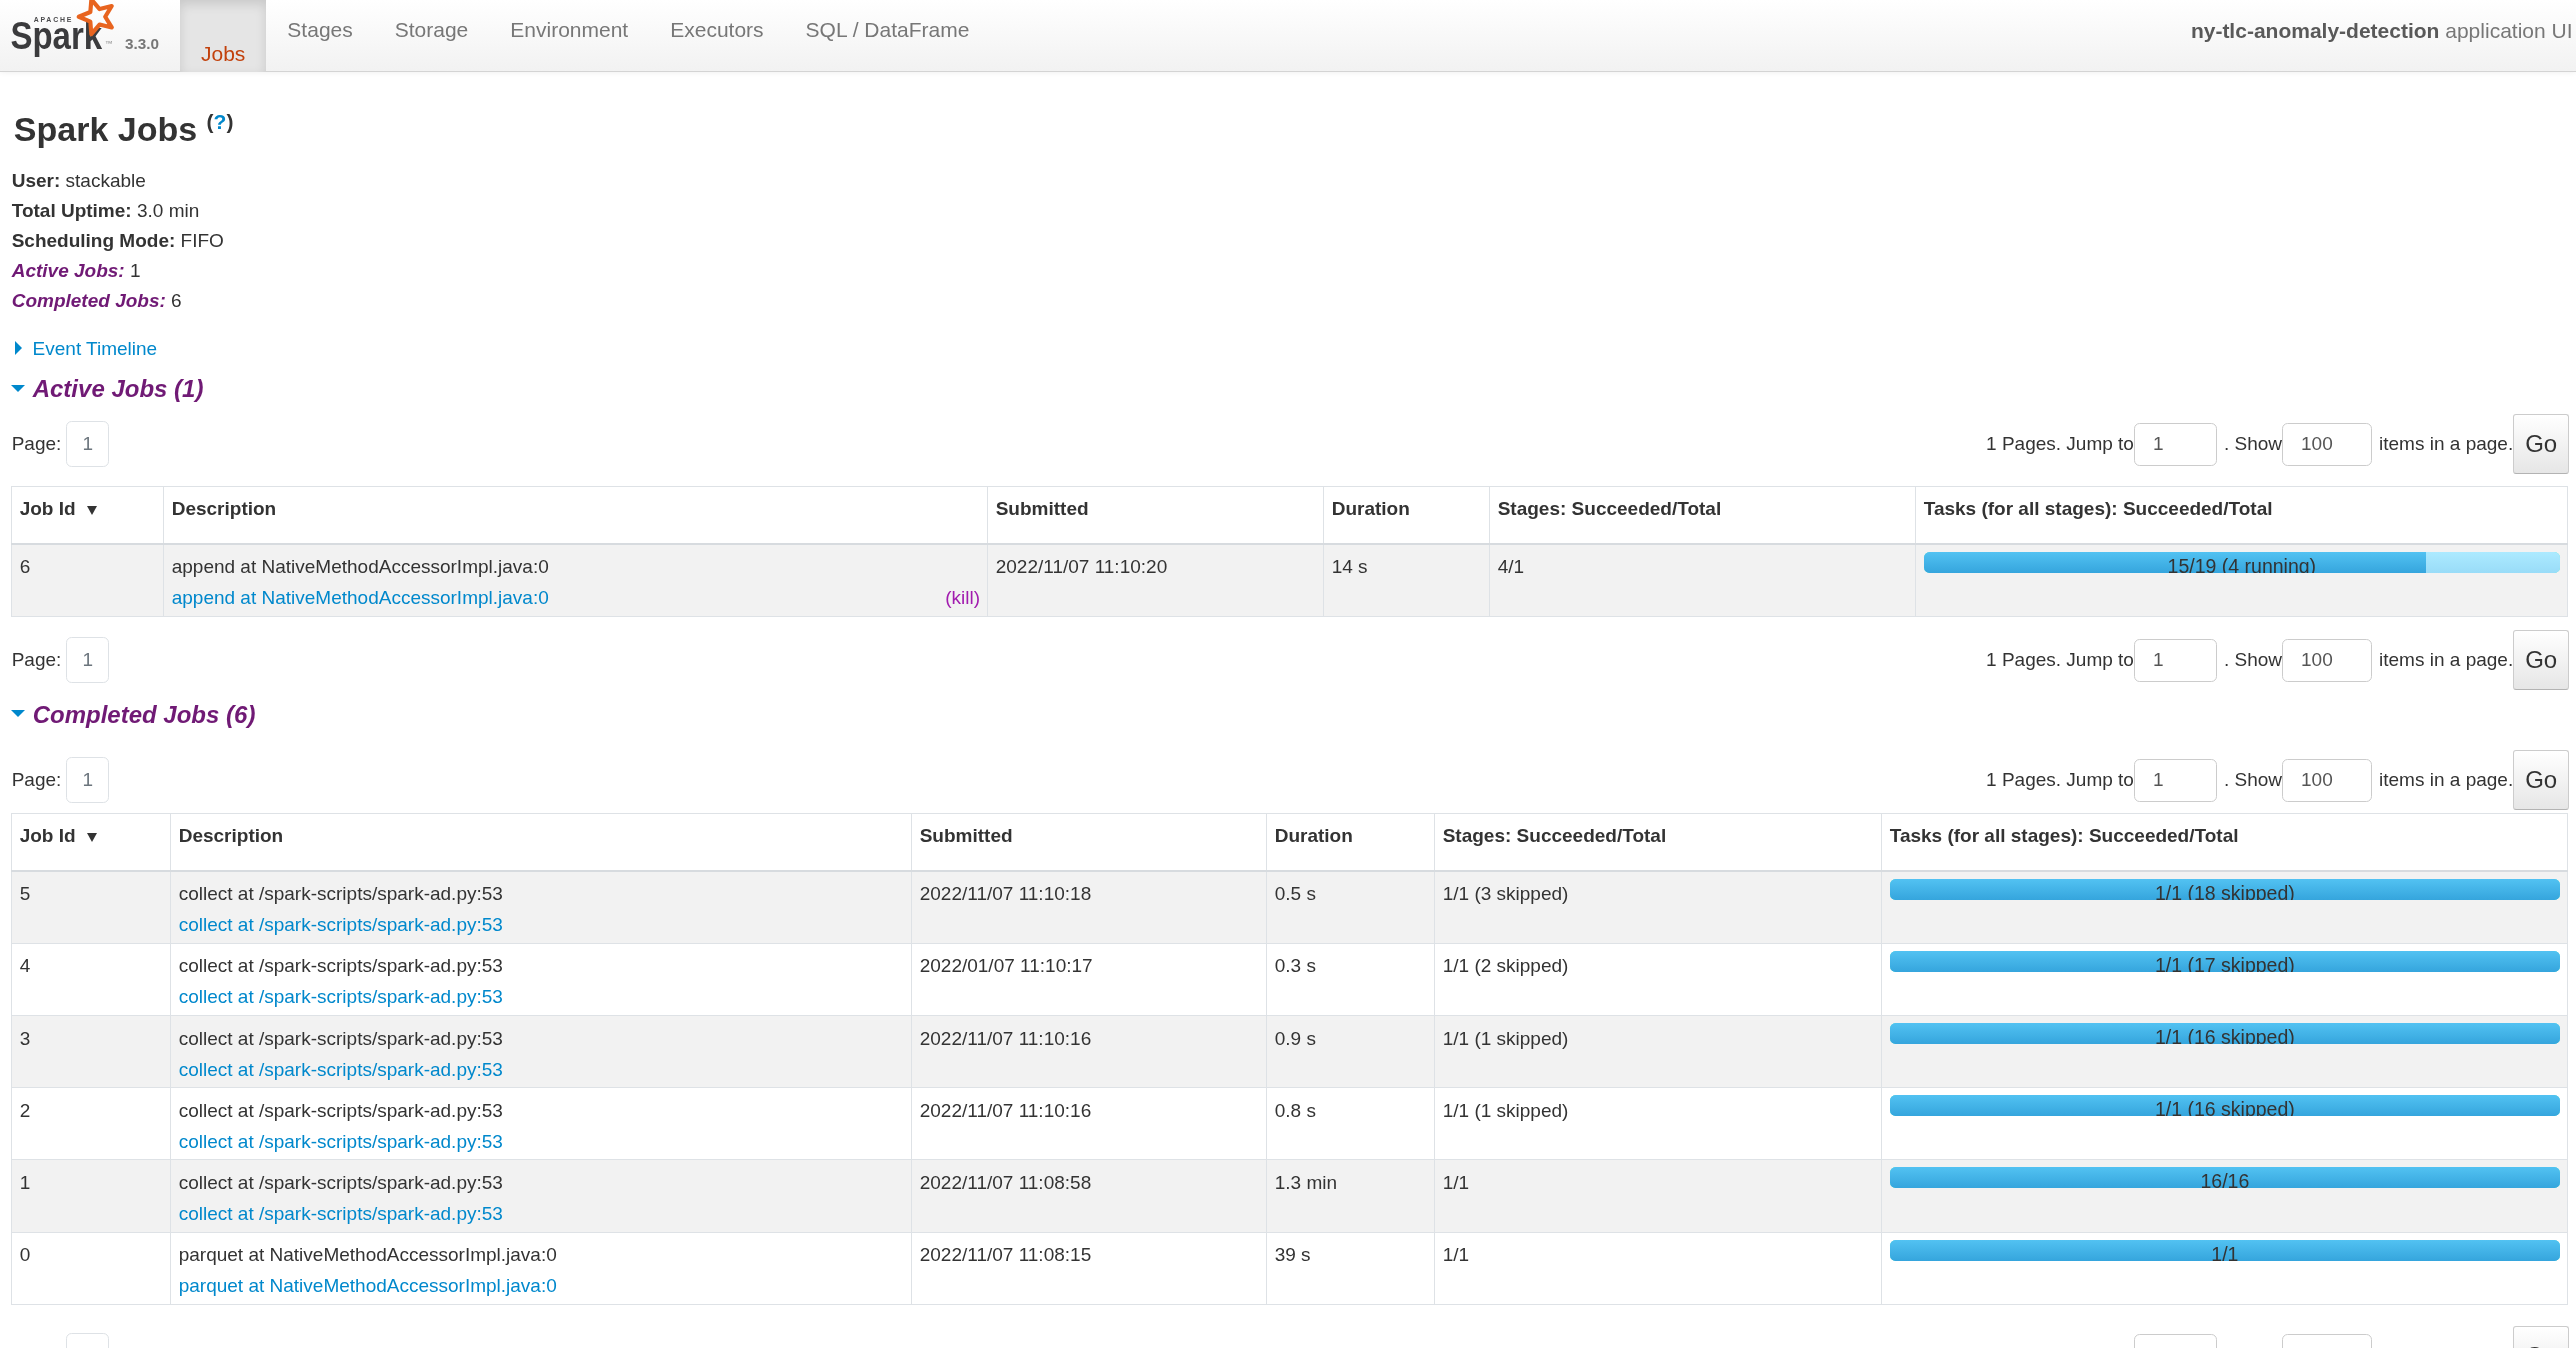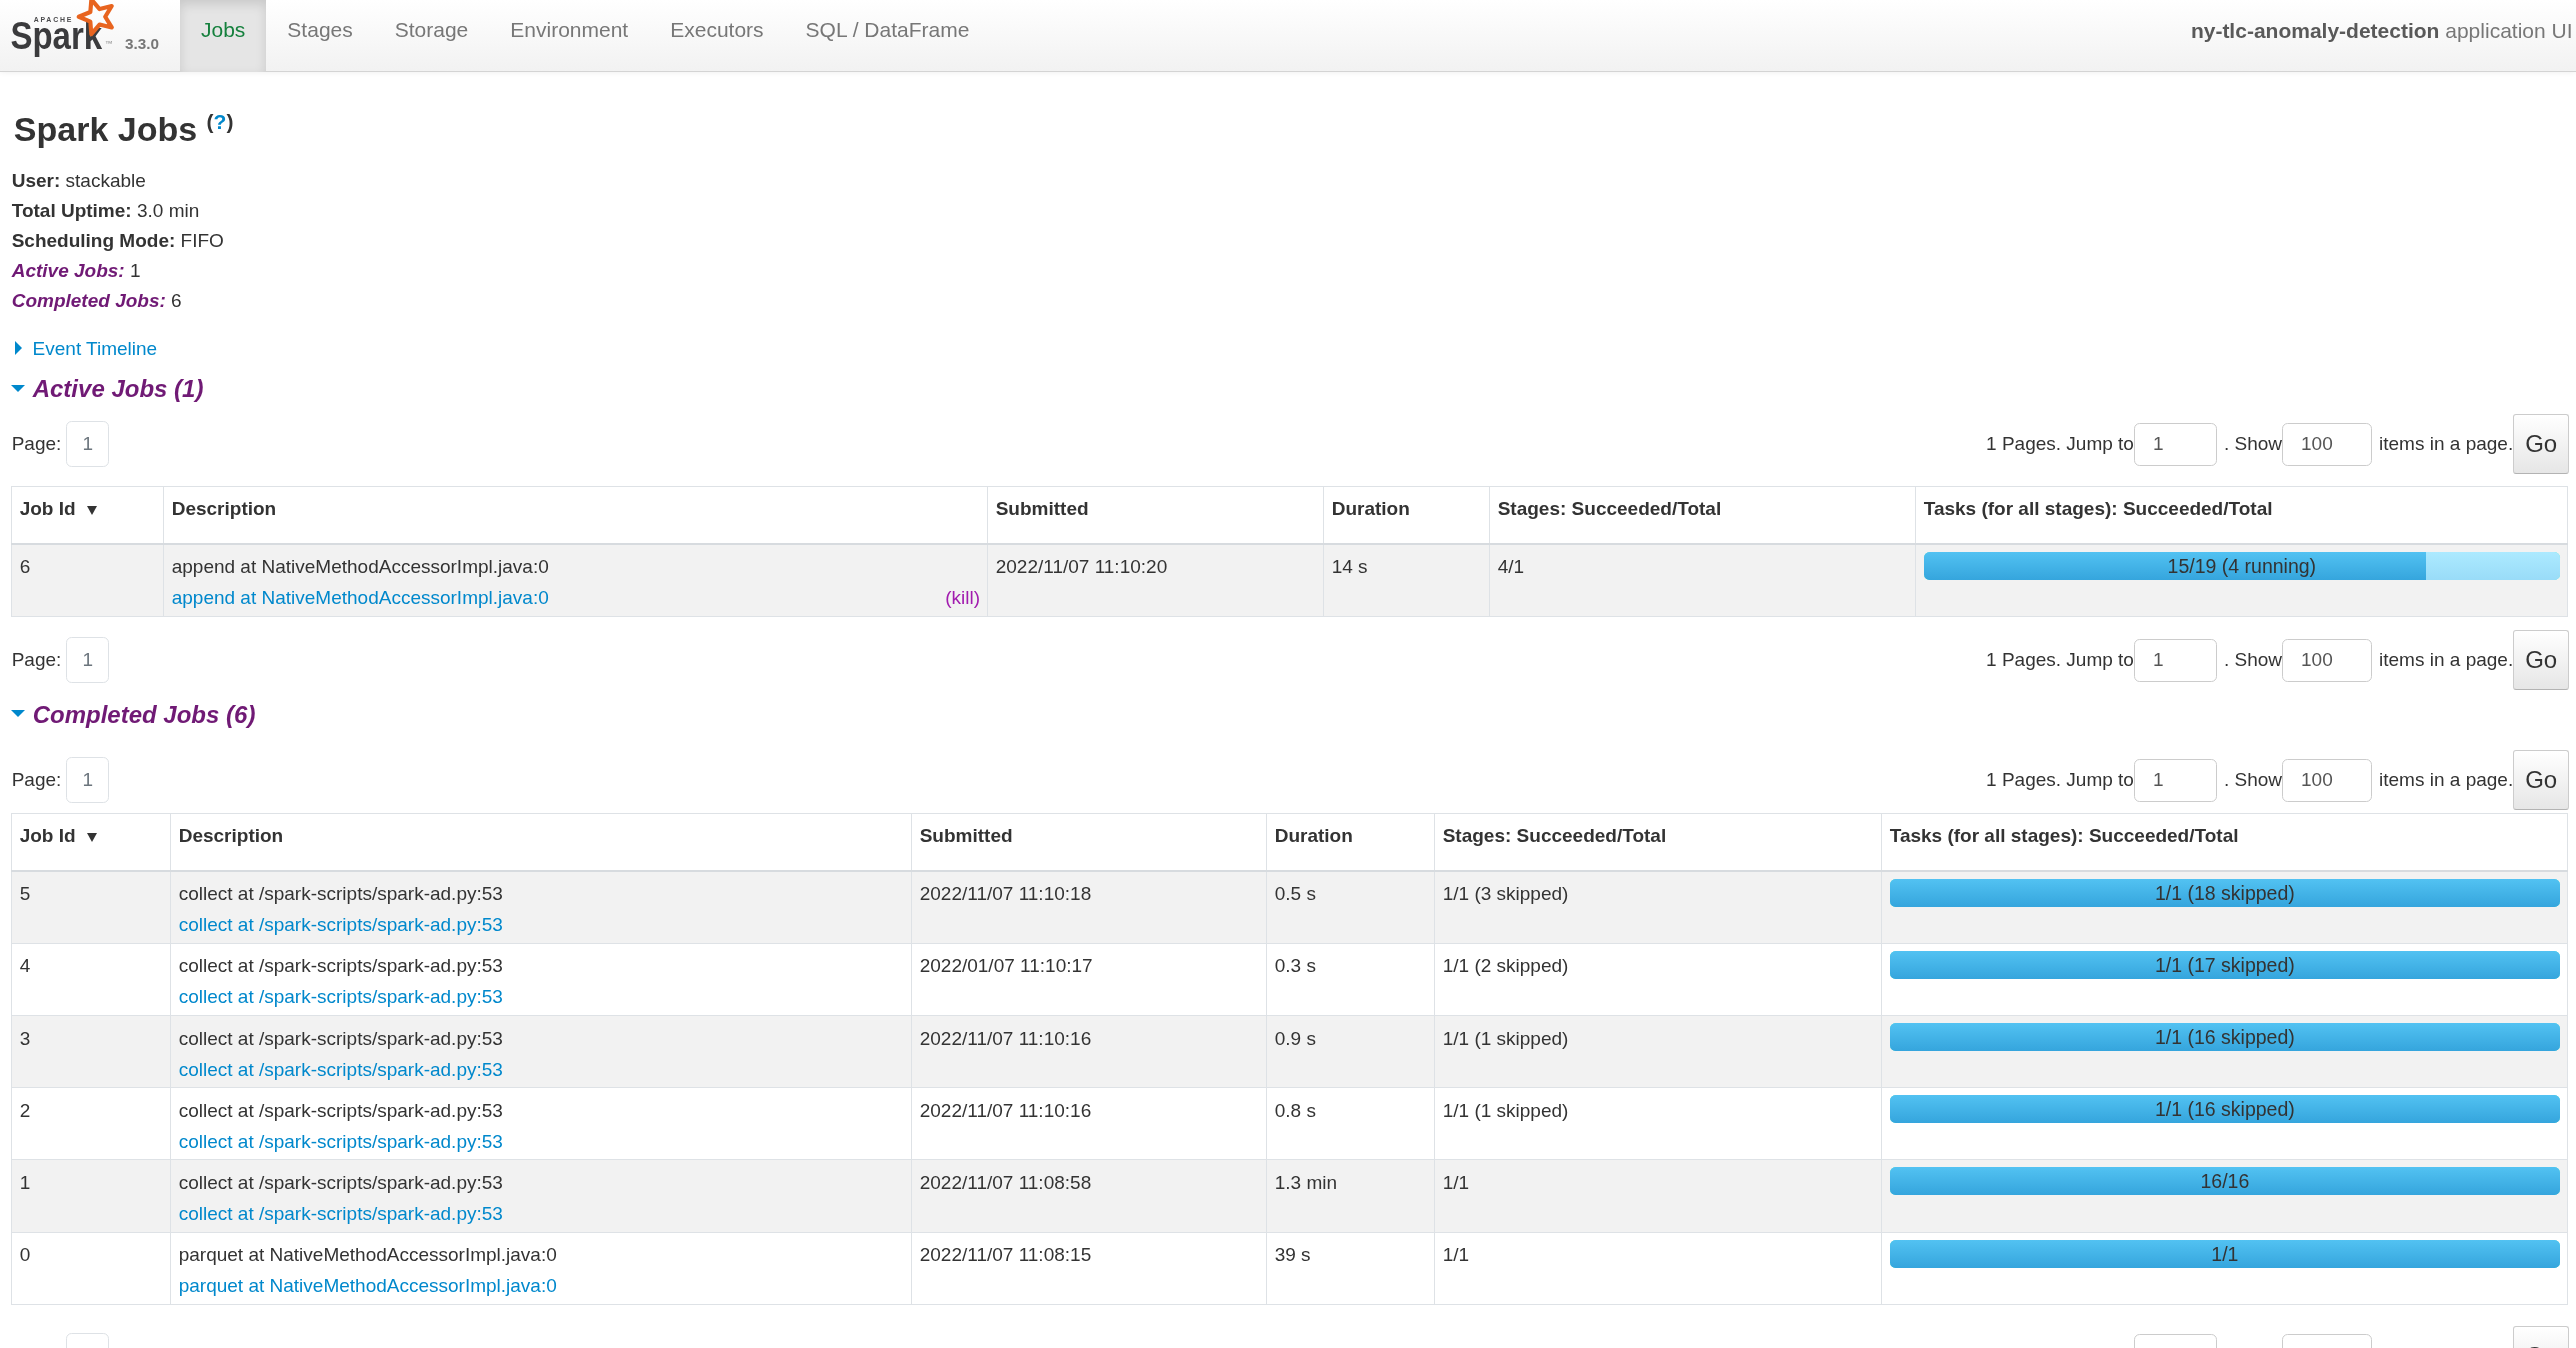--- a/index.html
+++ b/index.html
@@ -6,21 +6,21 @@
 html,body { margin:0; padding:0; background:#fff; }
 body { font-family:"Liberation Sans", sans-serif; font-size:19px; color:#333; width:2576px; }
 
 
 .navbar { position:relative; height:72px; background-image:linear-gradient(to bottom,#ffffff,#f2f2f2); border-bottom:1.4px solid #d4d4d4; box-shadow:0 1.4px 5.6px rgba(0,0,0,.065); white-space:nowrap; }
 .brand { position:absolute; left:9.7px; top:0; width:118px; height:70px; }
 .version { position:absolute; left:125px; top:35px; font-size:15.3px; font-weight:bold; color:#777; }
 .nav { position:absolute; left:180px; top:0; height:72px; display:flex; }
 .nav .item { height:72px; padding:0 21px; display:flex; align-items:center; color:#777; font-size:21px; }
 .nav .item span { transform:translateY(-5.6px); }
-.nav .item.active { background:#e5e5e5; color:#15803d; box-shadow:inset 0 4.2px 11px rgba(0,0,0,.125); }
+.nav .item.active { background:#e5e5e5; color:#c2410c; box-shadow:inset 0 4.2px 11px rgba(0,0,0,.125);align-items:flex-end; }
 .appname { position:absolute; right:3.5px; top:0; height:72px; display:flex; align-items:center; font-size:21px; color:#777; }
 .appname span { transform:translateY(-4.9px); }
 .appname b { color:#595959; }
 
 
 .content { padding:0 11px; }
 h3.title { font-size:34px; line-height:39px; font-weight:bold; color:#333; margin:38px 0 0 2.8px; }
 h3.title sup { font-size:21px; line-height:0; }
 h3.title sup a { color:#0088cc; text-decoration:none; font-weight:bold; }
 .dl { margin-top:17.4px; margin-left:0.7px; }
@@ -55,21 +55,21 @@
 table.jobs { border-collapse:collapse; table-layout:fixed; width:2557px; margin-top:19px; }
 table.jobs th, table.jobs td { border:1.4px solid #dee2e6; padding:6.3px 7px 2.8px 7.7px; text-align:left; vertical-align:top; line-height:31px; font-size:19px; }
 table.jobs th { font-weight:bold; border-bottom:2.8px solid #d7dbdf; padding-top:5.6px; padding-bottom:19px; }
 table.jobs tbody tr.odd { background:#f2f2f2; }
 table.jobs td .l2 a { color:#0088cc; text-decoration:none; }
 .kill { float:right; color:#a21caf; }
 .sortarrow { display:inline-block; width:0; height:0; border-top:9px solid #333; border-left:5.6px solid transparent; border-right:5.6px solid transparent; margin-left:5.6px; }
 
 
 td.tasks { padding-left:6.3px; padding-right:0px; }
-.progress { position:relative; height:28px; border-radius:5.6px; overflow:hidden; background:#5eead4; margin-top:0.7px; }
+.progress { position:relative; height:21px; border-radius:5.6px; overflow:hidden; background:#5eead4; margin-top:0.7px; }
 .progress .ptxt { position:absolute; left:0; right:0; top:0; text-align:center; line-height:28px; font-size:19.5px; color:#333; z-index:3; }
 .pbar { position:absolute; left:0; top:0; bottom:0; background-image:linear-gradient(to bottom,#52c2f2,#35a5dd); }
 .prun { position:absolute; right:0; top:0; bottom:0; background-image:linear-gradient(to bottom,#aceaff,#99dcf8); }
 </style>
 </head>
 <body>
 
 <div class="navbar">
   <svg class="brand" viewBox="0 0 170 101" style="font-size:27px">
     <text x="34" y="31.5" font-size="10" font-weight="bold" letter-spacing="2.6" fill="#4a4a4c">APACHE</text>

